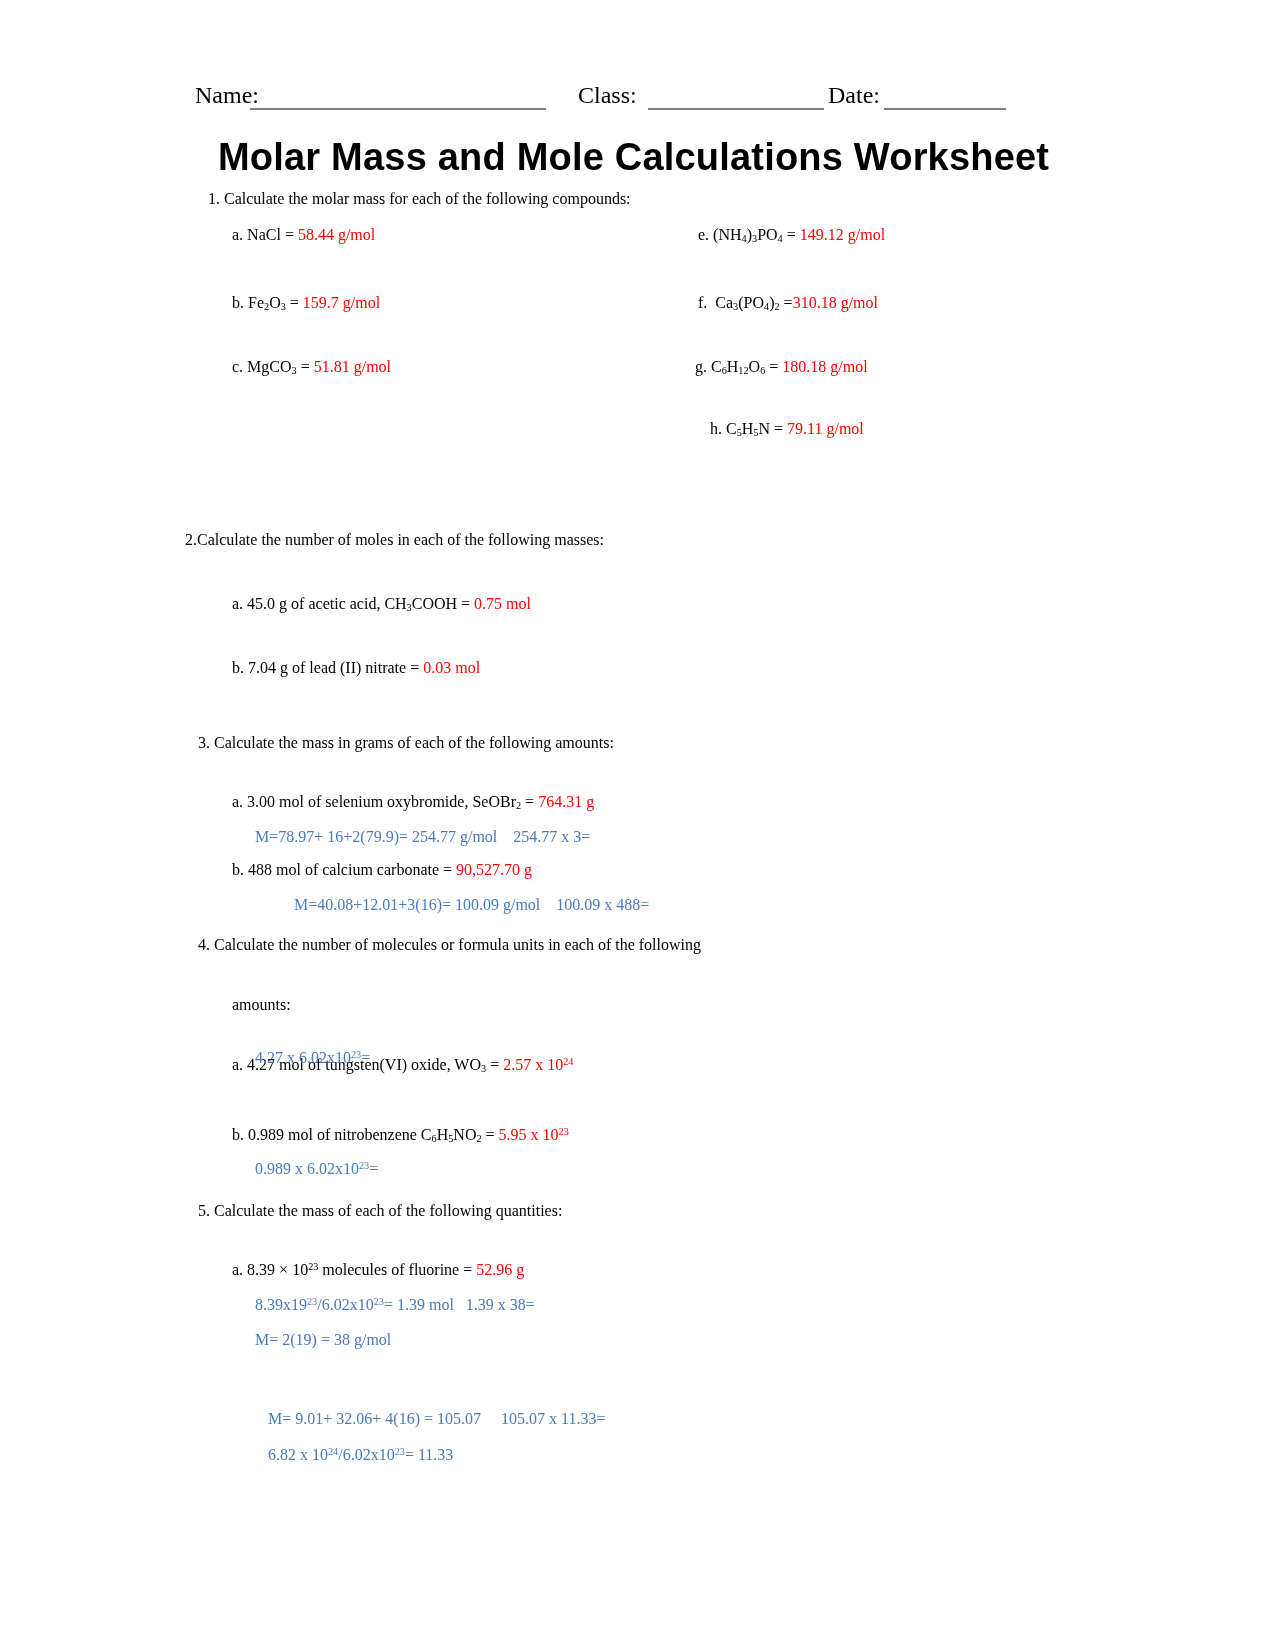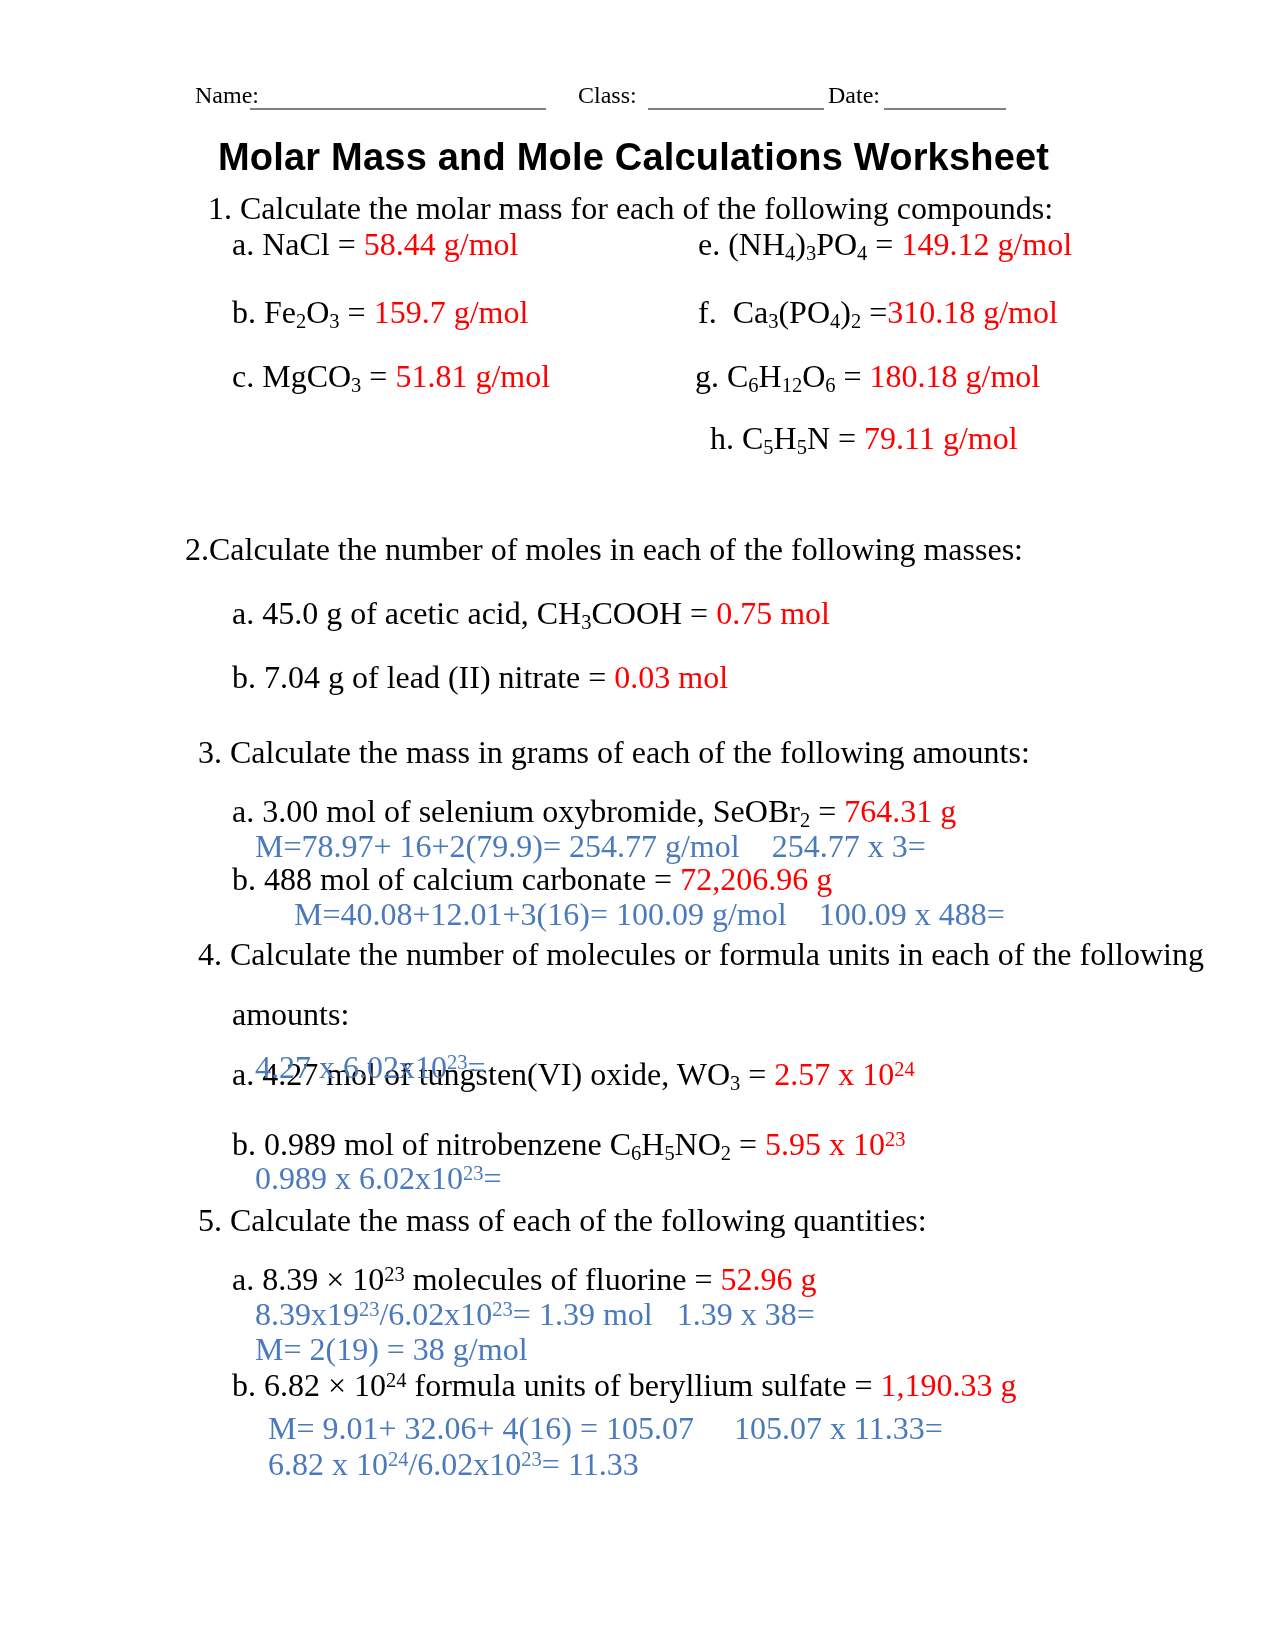--- a/index.html
+++ b/index.html
@@ -7,21 +7,21 @@
     width: 1275px; height: 1651px;
     background: #ffffff;
     font-family: "Liberation Serif", serif;
     color: #000000;
     position: relative;
     overflow: hidden;
   }
   .page { position: absolute; inset: 0; width: 1275px; height: 1222px; text-align: center; }
   .line {
     position: absolute;
-    font-size: 32px;
+    font-size: 16px;
     line-height: 1.15;
     white-space: pre;
   }
   .hdr { font-size: 24px; }
   .blank {
     position: absolute;
     height: 24px;
     border-bottom: 2px solid #808080;
   }
   .title-line {
@@ -62,31 +62,30 @@
 
   <div class="line" style="left:710px; top:420px;"><span>h. C<sub>5</sub>H<sub>5</sub>N = </span><span class="ans">79.11 g/mol</span></div>
 
   <div class="line" style="left:185px; top:531px;">2.Calculate the number of moles in each of the following masses:</div>
   <div class="line" style="left:232px; top:595px;"><span>a. 45.0 g of acetic acid, CH<sub>3</sub>COOH = </span><span class="ans">0.75 mol</span></div>
   <div class="line" style="left:232px; top:659px;"><span>b. 7.04 g of lead (II) nitrate = </span><span class="ans">0.03 mol</span></div>
 
   <div class="line" style="left:198px; top:734px;">3. Calculate the mass in grams of each of the following amounts:</div>
   <div class="line" style="left:232px; top:793px;"><span>a. 3.00 mol of selenium oxybromide, SeOBr<sub>2</sub> = </span><span class="ans">764.31 g</span></div>
   <div class="line work" style="left:255px; top:828px;">M=78.97+ 16+2(79.9)= 254.77 g/mol    254.77 x 3=</div>
-  <div class="line" style="left:232px; top:861px;"><span>b. 488 mol of calcium carbonate = </span><span class="ans">72,206.96 g</span></div>
+  <div class="line" style="left:232px; top:861px;"><span>b. 488 mol of calcium carbonate = </span><span class="ans">90,527.70 g</span></div>
   <div class="line work" style="left:255px; top:896px;margin-left:39px;">M=40.08+12.01+3(16)= 100.09 g/mol    100.09 x 488=</div>
 
   <div class="line" style="left:198px; top:936px;">4. Calculate the number of molecules or formula units in each of the following</div>
   <div class="line" style="left:232px; top:996px;">amounts:</div>
   <div class="line" style="left:232px; top:1056px;"><span>a. 4.27 mol of tungsten(VI) oxide, WO<sub>3</sub> = </span><span class="ans">2.57 x 10<sup>24</sup></span></div>
   <div class="line work" style="left:255px; top:1049px;">4.27 x 6.02x10<sup>23</sup>=</div>
   <div class="line" style="left:232px; top:1126px;"><span>b. 0.989 mol of nitrobenzene C<sub>6</sub>H<sub>5</sub>NO<sub>2</sub> = </span><span class="ans">5.95 x 10<sup>23</sup></span></div>
   <div class="line work" style="left:255px; top:1160px;">0.989 x 6.02x10<sup>23</sup>=</div>
 
   <div class="line" style="left:198px; top:1202px;">5. Calculate the mass of each of the following quantities:</div>
   <div class="line" style="left:232px; top:1261px;"><span>a. 8.39 × 10<sup>23</sup> molecules of fluorine = </span><span class="ans">52.96 g</span></div>
   <div class="line work" style="left:255px; top:1296px;">8.39x19<sup>23</sup>/6.02x10<sup>23</sup>= 1.39 mol   1.39 x 38=</div>
   <div class="line work" style="left:255px; top:1331px;">M= 2(19) = 38 g/mol</div>
-  <div class="line" style="left:232px; top:1367px;"><span>b. 6.82 × 10<sup>24</sup> formula units of beryllium sulfate = </span><span class="ans">1,190.33 g</span></div>
   <div class="line work" style="left:268px; top:1410px;">M= 9.01+ 32.06+ 4(16) = 105.07     105.07 x 11.33=</div>
   <div class="line work" style="left:268px; top:1446px;">6.82 x 10<sup>24</sup>/6.02x10<sup>23</sup>= 11.33</div>
 
 </div>
 
 </body></html>

